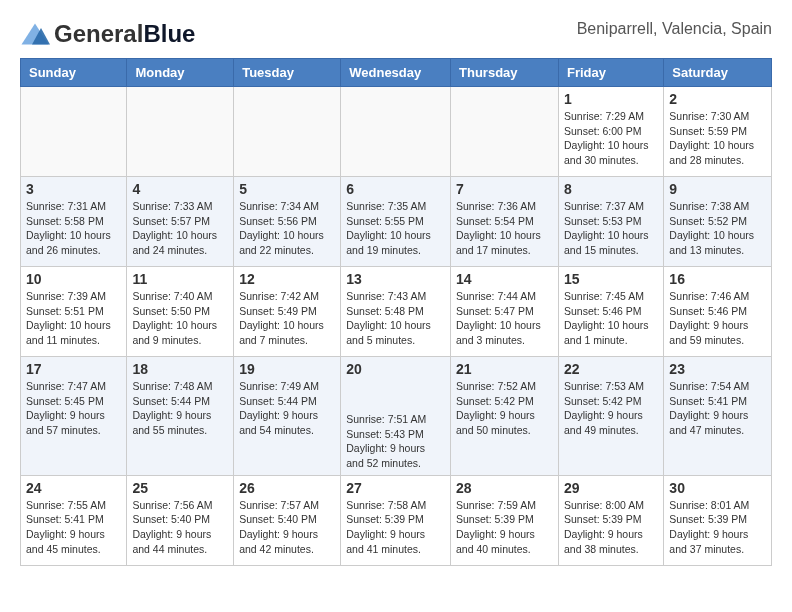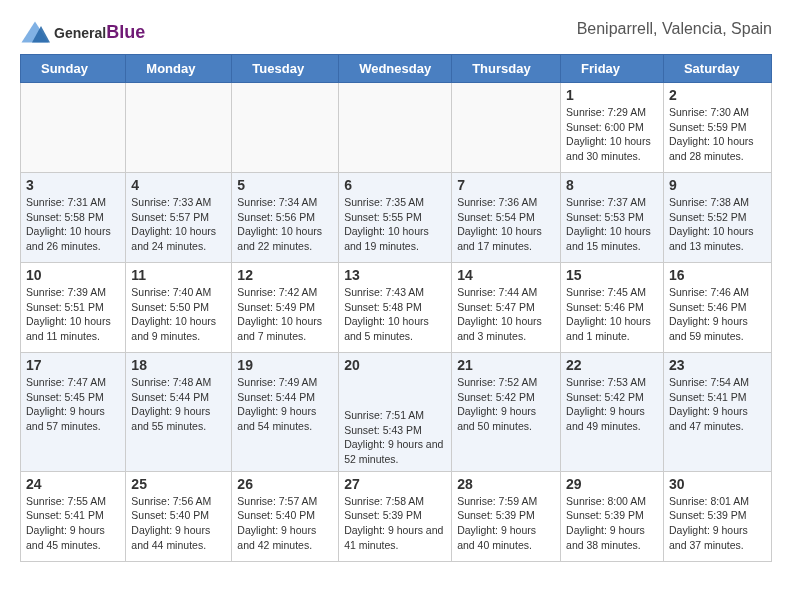--- a/index.html
+++ b/index.html
@@ -15,28 +15,28 @@
       justify-content: space-between;
       align-items: flex-start;
       margin-bottom: 10px;
     }
     .logo {
       display: flex;
       align-items: center;
       gap: 4px;
     }
     .logo-text-general {
-      font-size: 14px;
+      font-size: 24px;
       font-weight: bold;
       color: #333;
     }
     .logo-text-blue {
-      font-size: 18px;
-      font-weight: bold;
-      color: #701a75;
+      font-size: 24px;
+      font-weight: bold;
+      color: #0f172a;
     }
     .logo-icon {
       width: 30px;
       height: 24px;
     }
     .title-area {
       text-align: right;
     }
     .month-title {
       font-size: 36px;
@@ -50,21 +50,21 @@
     table {
       width: 100%;
       border-collapse: collapse;
       font-size: 11px;
     }
     thead tr {
       background-color: #4a7fc1;
       color: #fff;
     }
     thead th {
-      padding: 6px 20px;
+      padding: 6px 8px;
       text-align: left;
       font-size: 13px;
       font-weight: bold;
       border: 1px solid #3a6aaa;
     }
     tbody tr {
       vertical-align: top;
     }
     tbody td {
       border: 1px solid #ccc;

